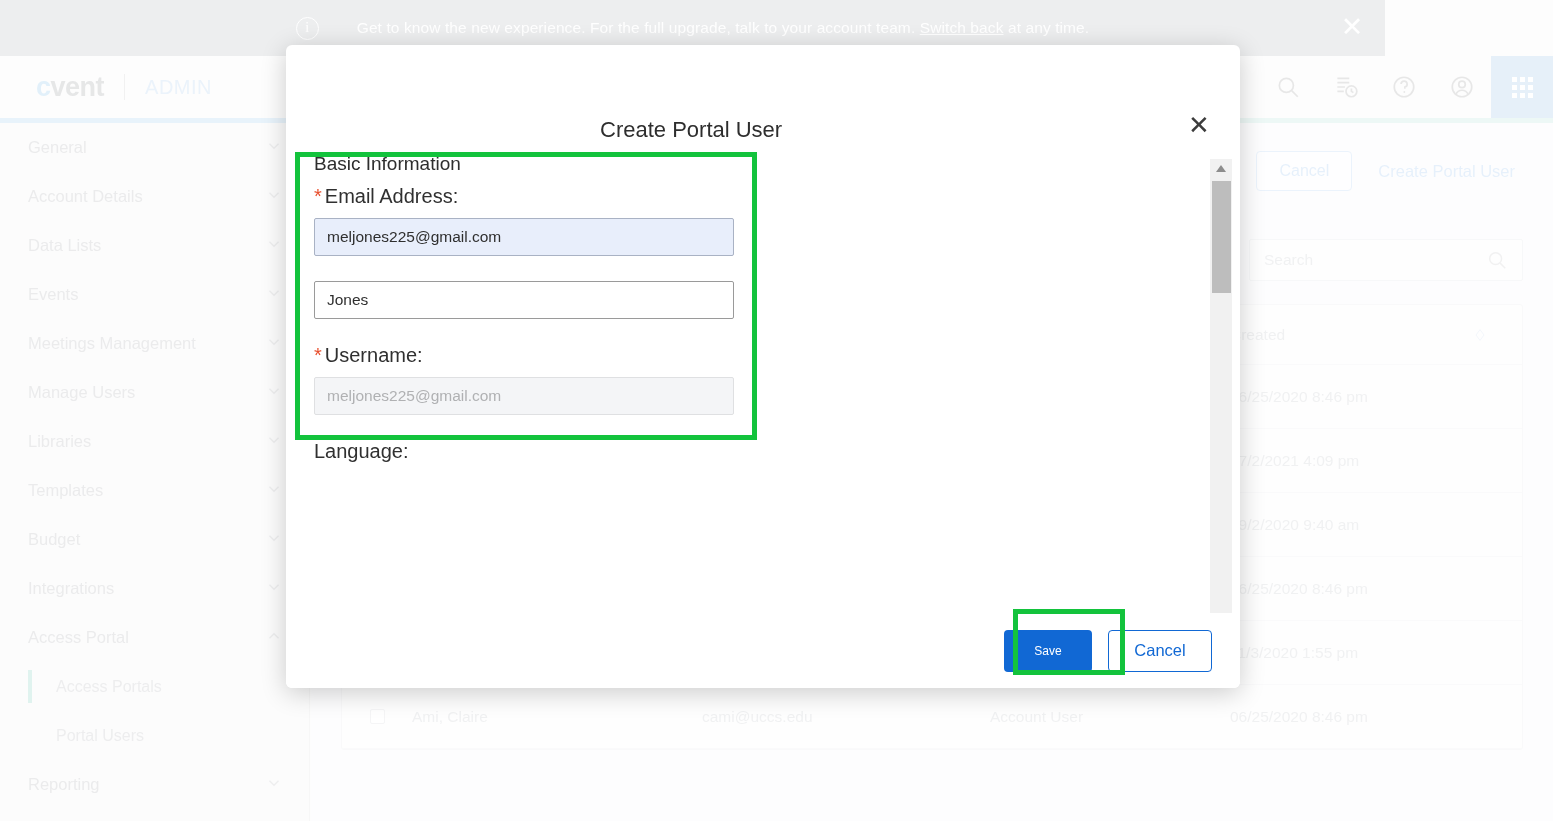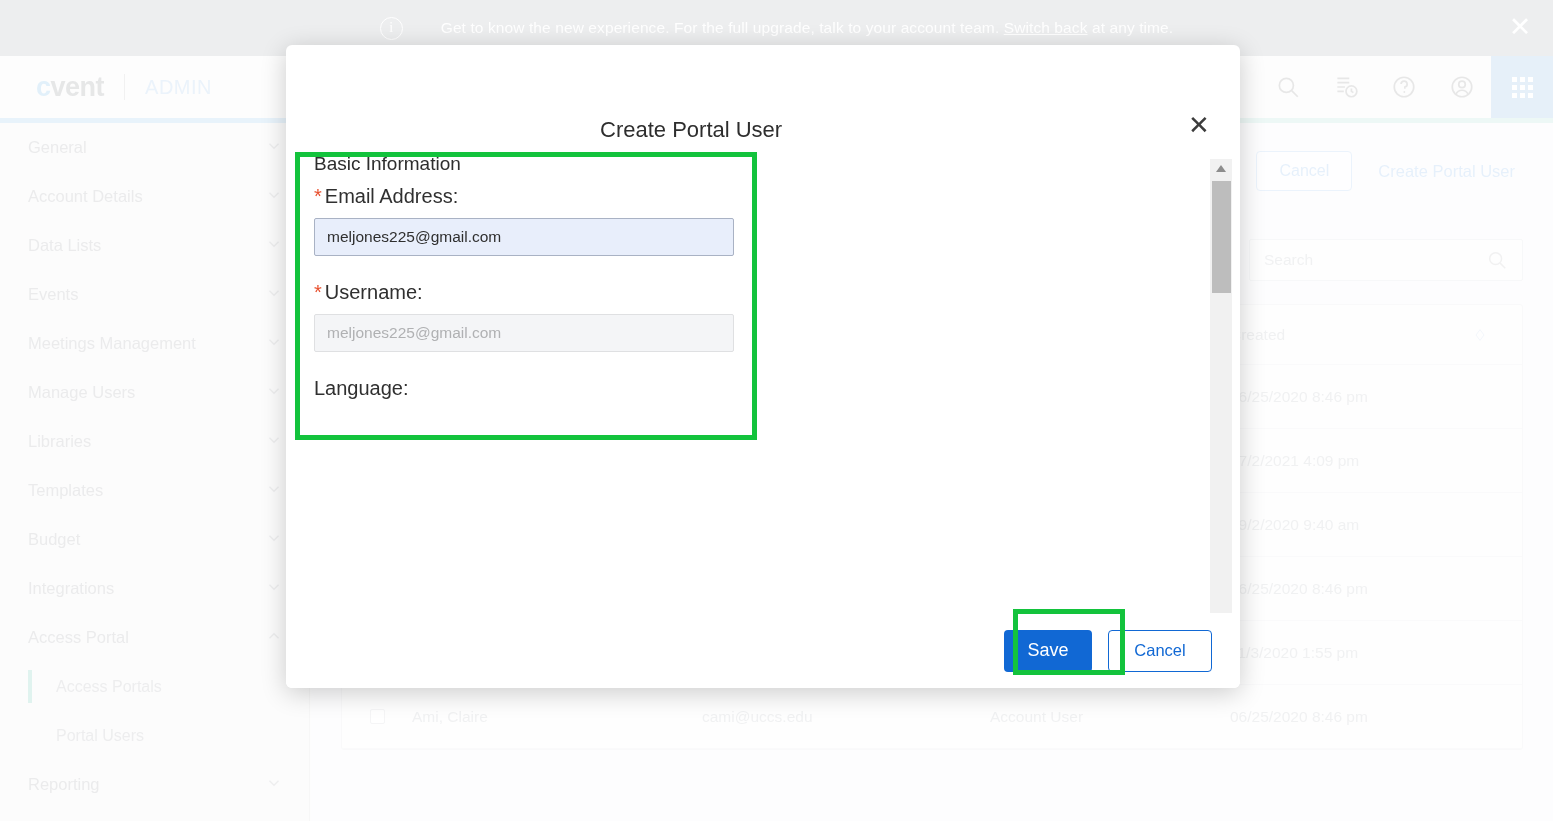--- a/index.html
+++ b/index.html
@@ -6,21 +6,21 @@
   html, body {
     width: 1553px; height: 821px;
     font-family: "Liberation Sans", sans-serif;
     background: #ffffff;
     overflow: hidden;
   }
   #root { position: relative; width: 1553px; height: 821px; overflow: hidden; background: #fafafa; }
 
   
   .banner {
-    position: absolute; left: 0; top: 0; width: 1553px; height: 56px;
+    position: absolute; left: 0; top: 0; width: 1385px; height: 56px;
     background: #d4d6d9;
     display: flex; align-items: center; justify-content: center;
   }
   .banner-inner { display: flex; align-items: center; gap: 38px; }
   .banner-info-icon {
     width: 23px; height: 23px; border: 1.6px solid #ffffff; border-radius: 50%;
     color: #ffffff; font-size: 14px; line-height: 20px; text-align: center;
     font-family: "Liberation Serif", serif;
   }
   .banner-text { color: #ffffff; font-size: 15.5px; letter-spacing: .1px; white-space: nowrap; }
@@ -167,21 +167,21 @@
   .sb-thumb {
     position: absolute; left: 2px; top: 22px; width: 19px; height: 112px;
     background: #bdbdbd; cursor: pointer;
   }
   .modal-footer {
     position: absolute; left: 0; bottom: 0; width: 954px; height: 75px;
     background: #ffffff; display: flex; align-items: center; justify-content: flex-end;
     gap: 16px; padding-right: 28px;
   }
   .btn-primary {
-    width: 88px; height: 42px; background: #1168d4; color: #ffffff; font-size: 18px;
+    width: 88px; height: 42px; background: #1168d4; color: #ffffff; font-size: 12px;
     border: none; border-radius: 4px; cursor: pointer; font-family: inherit;
   }
   .btn-outline {
     width: 104px; height: 42px; background: #ffffff; color: #1168d4; font-size: 16.5px;
     border: 1px solid #1168d4; border-radius: 4px; cursor: pointer; font-family: inherit;
   }
 
   
   .anno {
     position: absolute; border: 5px solid #13c33c; pointer-events: none; z-index: 50;
@@ -433,20 +433,21 @@
 
       <div class="field">
         <div class="field-label"><span class="req">*</span><span>Email Address:</span></div>
         <div class="inp autofill">meljones225@gmail.com</div>
       </div>
 
       <div class="field">
       </div>
 
       <div class="field">
+        <div class="inp">Jones</div>
       </div>
 
       <div class="field">
         <div class="field-label"><span class="req">*</span><span>Username:</span></div>
         <div class="inp disabled">meljones225@gmail.com</div>
       </div>
 
 
       <div class="field">
         <div class="field-label">Language:</div>

